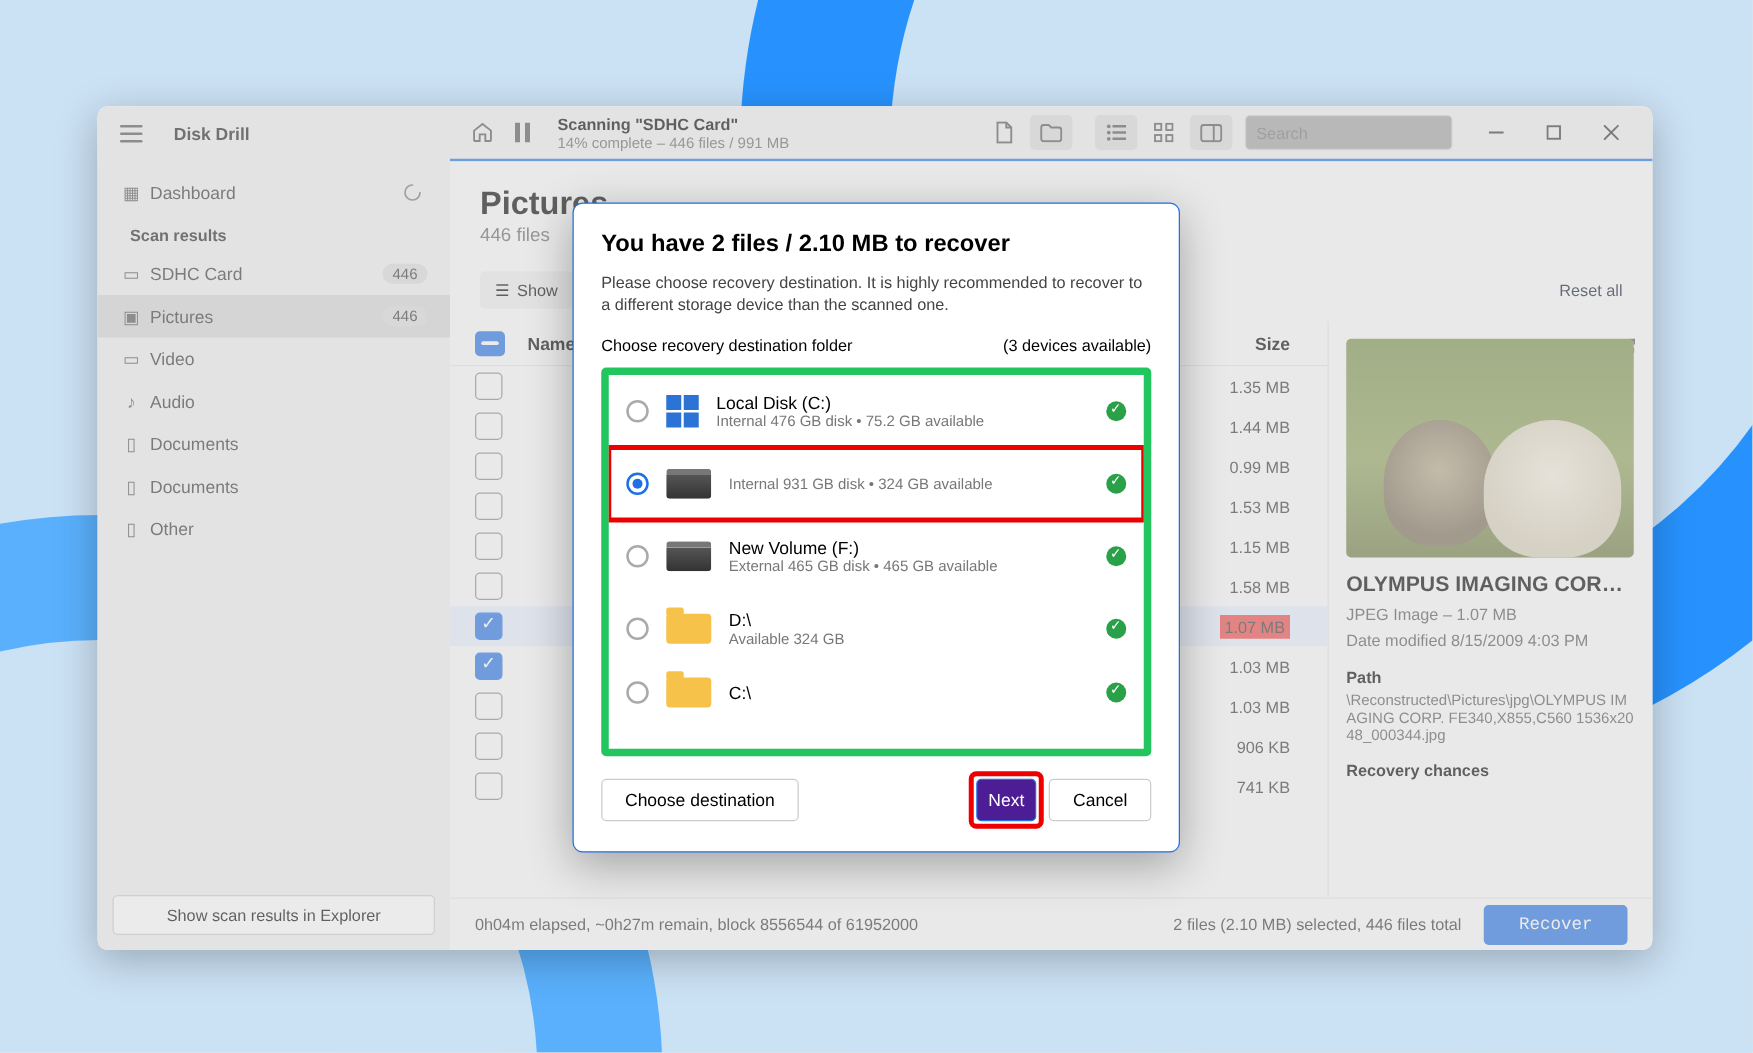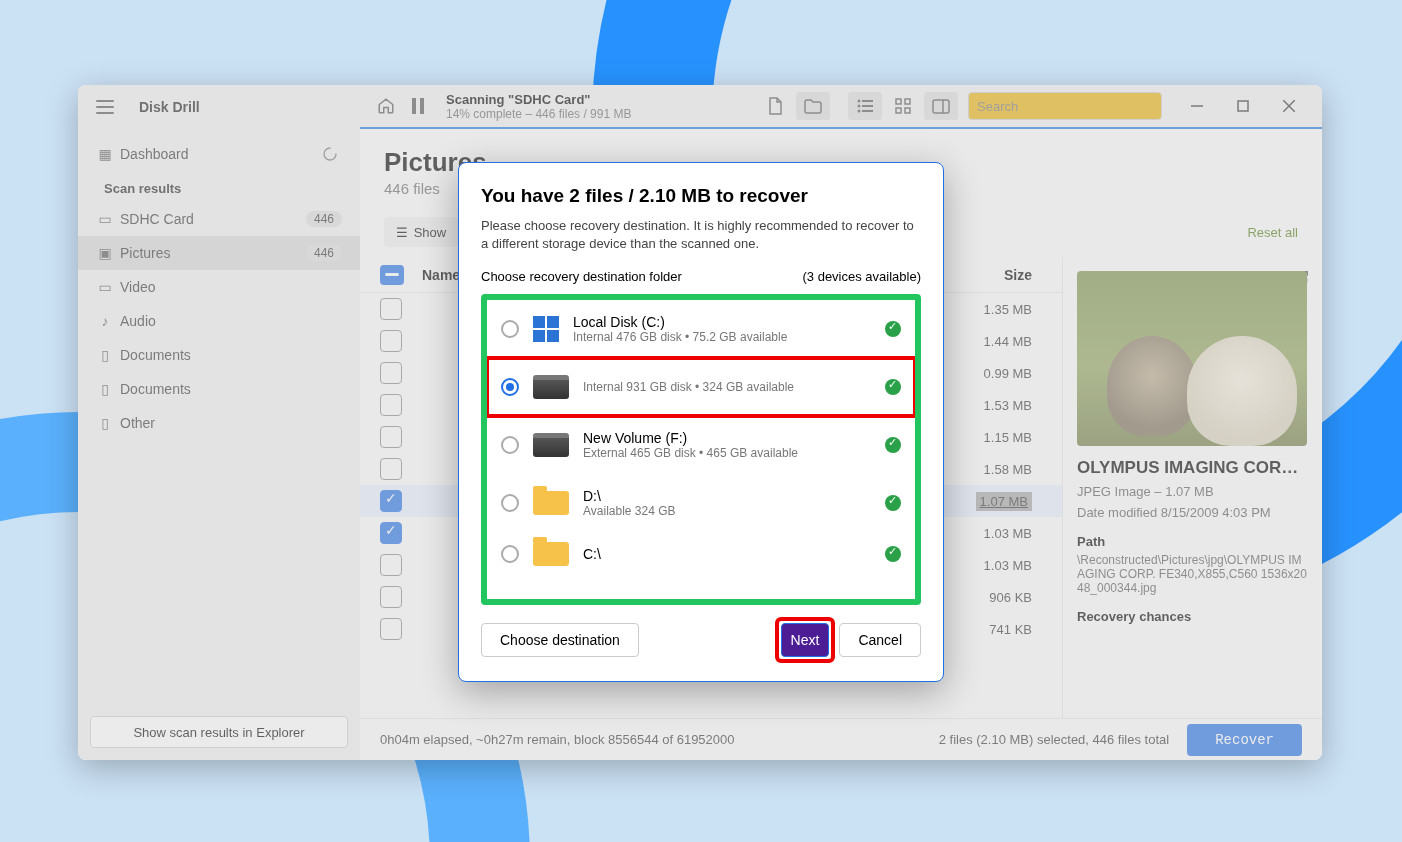--- a/index.html
+++ b/index.html
@@ -79,22 +79,22 @@
 .scan-sub { font-size: 12px; color: #666; }
 .toolbar-spacer { flex: 1; }
 .view-btns { display: flex; gap: 4px; align-items: center; }
 .tool-btn {
   width: 34px; height: 28px; display: flex; align-items: center; justify-content: center;
   border-radius: 4px; color: #555;
 }
 .tool-btn.active { background: #ddd; }
 .search-box {
   margin-left: 10px; display: flex; align-items: center;
-  background: #eab308; border: 1px solid #ccc; border-radius: 4px;
-  height: 28px; width: 194px; padding: 0 8px;
+  background: #a3a3a3; border: 1px solid #ccc; border-radius: 4px;
+  height: 28px; width: 166px; padding: 0 8px;
 }
 .search-box input { border: none; outline: none; background: transparent; flex: 1; font-size: 13px; }
 .win-controls { display: flex; margin-left: 12px; }
 .win-controls div { width: 46px; height: 32px; display: flex; align-items: center; justify-content: center; }
 
 .body-row { flex: 1; display: flex; overflow: hidden; }
 
 .sidebar {
   width: 282px; background: #f1f1f1;
   display: flex; flex-direction: column;
@@ -127,36 +127,36 @@
   flex: 1; background: #fcfcfc; display: flex; flex-direction: column; overflow: hidden;
 }
 .main-header { padding: 18px 24px 10px; }
 .main-title { font-size: 26px; font-weight: 600; }
 .main-sub { font-size: 15px; color: #666; margin-top: 2px; }
 .main-toolbar {
   display: flex; align-items: center; gap: 10px; padding: 10px 24px;
 }
 .chip { height: 30px; padding: 0 12px; display: flex; align-items: center; gap: 6px;
   background: #eee; border-radius: 4px; font-size: 13px; }
-.reset-all { margin-left: auto; color: #4d7c0f; font-size: 13px; }
+.reset-all { margin-left: auto; color: #0f172a; font-size: 13px; }
 
 .table-wrap { flex: 1; display: flex; overflow: hidden; }
 .file-table { flex: 1; overflow: hidden; }
 .thead { display: flex; align-items: center; height: 36px; border-bottom: 1px solid #e5e5e5; padding-left: 20px; }
 .thead .th-check { width: 24px; height: 20px; background: #1f6fe5; border-radius: 4px; position: relative; }
 .thead .th-check::after { content: ""; position: absolute; left: 5px; top: 8px; width: 14px; height: 3px; background: #fff; border-radius: 2px; }
 .thead .th-name { margin-left: 18px; font-weight: 600; font-size: 14px; }
 .thead .th-size { margin-left: auto; margin-right: 30px; font-weight: 600; font-size: 14px; }
 .row { display: flex; align-items: center; height: 32px; padding-left: 20px; font-size: 13px; }
 .row .checkbox { width: 22px; height: 22px; border: 1.5px solid #888; border-radius: 4px; }
 .row .checkbox.checked { background: #1f6fe5; border-color: #1f6fe5; position: relative; }
 .row .checkbox.checked::after { content: "✓"; color: #fff; position: absolute; left: 4px; top: -1px; font-size: 14px; }
 .row .size { margin-left: auto; margin-right: 30px; color: #333; }
 .row.selected { background: #e5efff; }
-.row.selected .size { background: #a3a3a3; padding: 2px 4px; text-decoration: underline; }
+.row.selected .size { background: #ef4444; padding: 2px 4px; }
 
 .details {
   width: 260px; border-left: 1px solid #e5e5e5; padding: 14px; position: relative;
   overflow: hidden;
 }
 .preview-img {
   width: 230px; height: 175px; border-radius: 4px;
   background: linear-gradient(180deg, #7a9048 0%, #8fa35a 55%, #6e7a40 100%);
   position: relative; overflow: hidden;
 }

